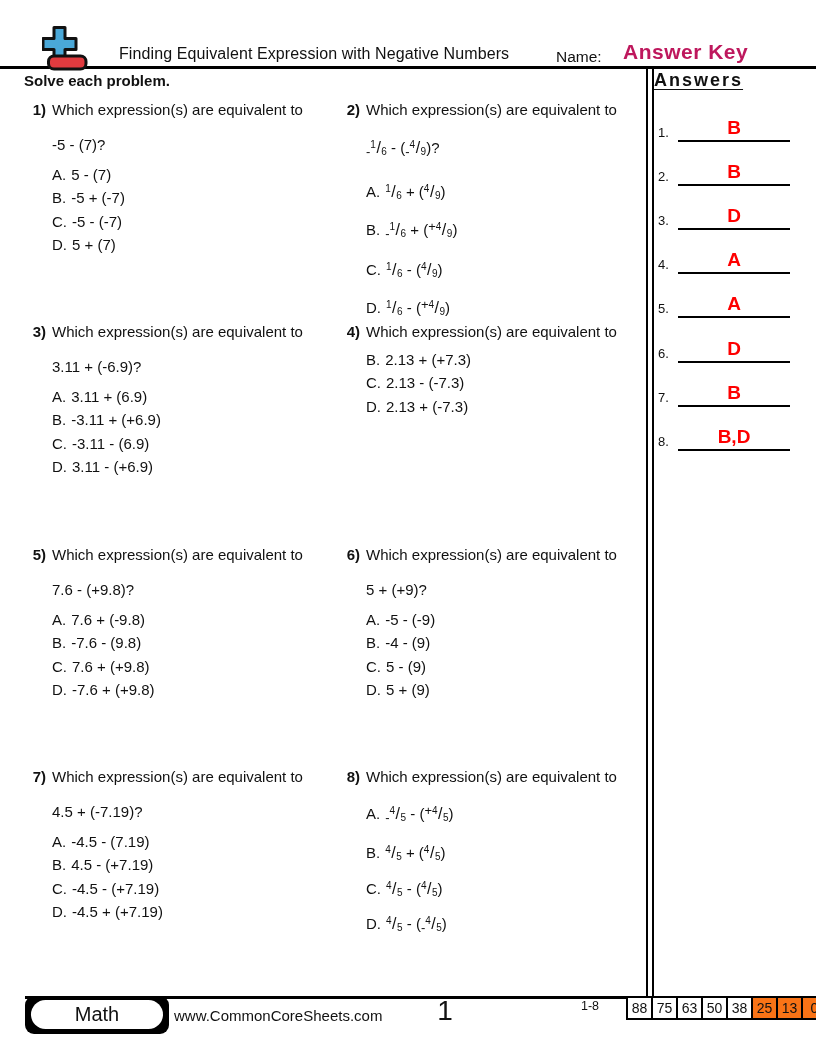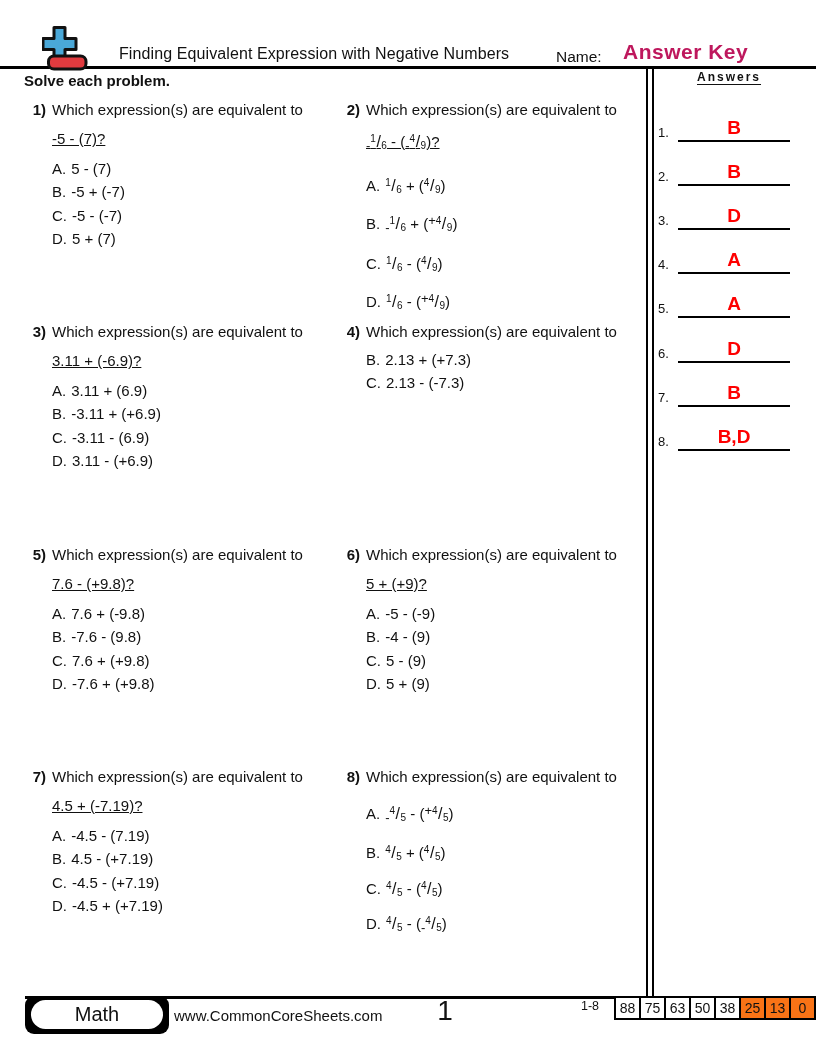--- a/index.html
+++ b/index.html
@@ -10,31 +10,31 @@
   }
   
   .logo{position:absolute;left:42px;top:26px;width:46px;height:45px;z-index:5;}
   .page-title{position:absolute;left:119px;top:45px;font-size:16px;font-weight:400;letter-spacing:.1px;}
   .name-label{position:absolute;left:556px;top:48px;font-size:15.5px;}
   .answer-key{position:absolute;left:623px;top:40px;font-size:21px;font-weight:700;color:#be185d;letter-spacing:.5px;}
   .top-rule{position:absolute;left:0;top:66px;width:816px;height:3px;background:#000;}
   .instructions{position:absolute;left:24px;top:72px;font-size:15px;font-weight:700;}
   
   .divider{position:absolute;left:646px;top:66px;width:4px;height:930px;border-left:2px solid #000;border-right:2px solid #000;}
-  .answers-title{position:absolute;left:654px;top:70px;width:150px;text-align:center;font-size:12px;font-weight:700;letter-spacing:2px;text-decoration:underline;text-underline-offset:3px;}
+  .answers-title{position:absolute;left:654px;top:70px;width:150px;font-size:18px;font-weight:700;letter-spacing:2px;text-decoration:underline;text-underline-offset:3px;}
   .ans-item{position:absolute;left:654px;width:140px;height:26px;}
   .ans-num{position:absolute;left:4px;bottom:0;font-size:13px;}
   .ans-line{position:absolute;left:24px;right:4px;bottom:-2px;border-bottom:2px solid #000;}
   .ans-val{position:absolute;left:24px;right:4px;bottom:1px;text-align:center;color:#fe0000;font-weight:700;font-size:19px;}
   
   .problem{position:absolute;display:flex;font-size:15px;}
   .pnum{font-weight:700;width:28px;text-align:right;flex:none;margin-right:6px;line-height:19px;}
   .pbody{flex:1;}
   .prompt{line-height:19px;}
-  .expr{line-height:23px;margin-top:8px;text-decoration:underline;}
+  .expr{line-height:23px;margin-top:14px;}
   .problem.frac .expr{line-height:30px;}
   .choices{margin-top:7px;}
   .choice{line-height:23.4px;}
   .choices.tall .choice{line-height:35.4px;}
   .clabel{margin-right:5px;}
   
   .fr{white-space:nowrap;}
   sup.fn{font-size:10px;vertical-align:5px;line-height:0;}
   sub.fd{font-size:10px;vertical-align:-2px;line-height:0;}
   .fs{font-size:16px;margin:0 0.5px;}
@@ -42,21 +42,21 @@
   .sgn-lo{vertical-align:-3px;font-size:13px;}
   
   .footer-rule{position:absolute;left:25px;top:996px;width:791px;height:2.5px;background:#000;}
   .math-badge{position:absolute;left:25px;top:996px;width:144px;height:38px;background:#000;border-radius:9px;z-index:2;}
   .math-pill{position:absolute;left:6px;top:4px;right:6px;bottom:5px;background:#fff;border-radius:16px;display:flex;align-items:center;justify-content:center;font-size:20px;font-weight:400;}
   .website{position:absolute;left:174px;top:1007px;font-size:15px;}
   .page-number{position:absolute;left:415px;top:995px;width:60px;text-align:center;font-size:28px;}
   .score-range{position:absolute;left:581px;top:999px;font-size:12.5px;}
   .score-table{position:absolute;left:610px;top:996px;display:flex;z-index:2;}
   .score-cell{width:23px;height:20px;border:2px solid #000;margin-left:-2px;display:flex;align-items:center;justify-content:center;font-size:14px;background:#fff;}
-  .score-cell:first-child{margin-left:4px;}
+  .score-cell:first-child{margin-left:16px;}
   .score-cell.hl{background:#f97316;}
 </style>
 </head>
 <body>
 
 <svg class="logo" viewBox="0 0 46 45" aria-hidden="true">
   <path d="M12 1.5 h11 v11 h11 v11 h-11 v11 h-11 v-11 h-11 v-11 h11 z" fill="#4aa8d8" stroke="#111" stroke-width="3" stroke-linejoin="round"></path>
   <rect x="6.5" y="30" width="37.5" height="13" rx="5.5" fill="#e13b3f" stroke="#111" stroke-width="3"></rect>
 </svg>
 <div class="page-title">Finding Equivalent Expression with Negative Numbers</div>
@@ -151,20 +151,21 @@
   </div>
 </div>
 
 <div class="problem" style="left:332px;top:322px;width:310px">
   <div class="pnum">4)</div>
   <div class="pbody">
     <div class="prompt">Which expression(s) are equivalent to</div>
     <div class="choices">
       <div class="choice"><span class="clabel">B.</span><span>2.13 + (+7.3)</span></div>
       <div class="choice"><span class="clabel">C.</span><span>2.13 - (-7.3)</span></div>
+      <div class="choice"><span class="clabel">D.</span><span>2.13 + (-7.3)</span></div>
     </div>
   </div>
 </div>
 
 <div class="problem" style="left:18px;top:545px;width:300px">
   <div class="pnum">5)</div>
   <div class="pbody">
     <div class="prompt">Which expression(s) are equivalent to</div>
     <div class="expr">7.6 - (+9.8)?</div>
     <div class="choices">

